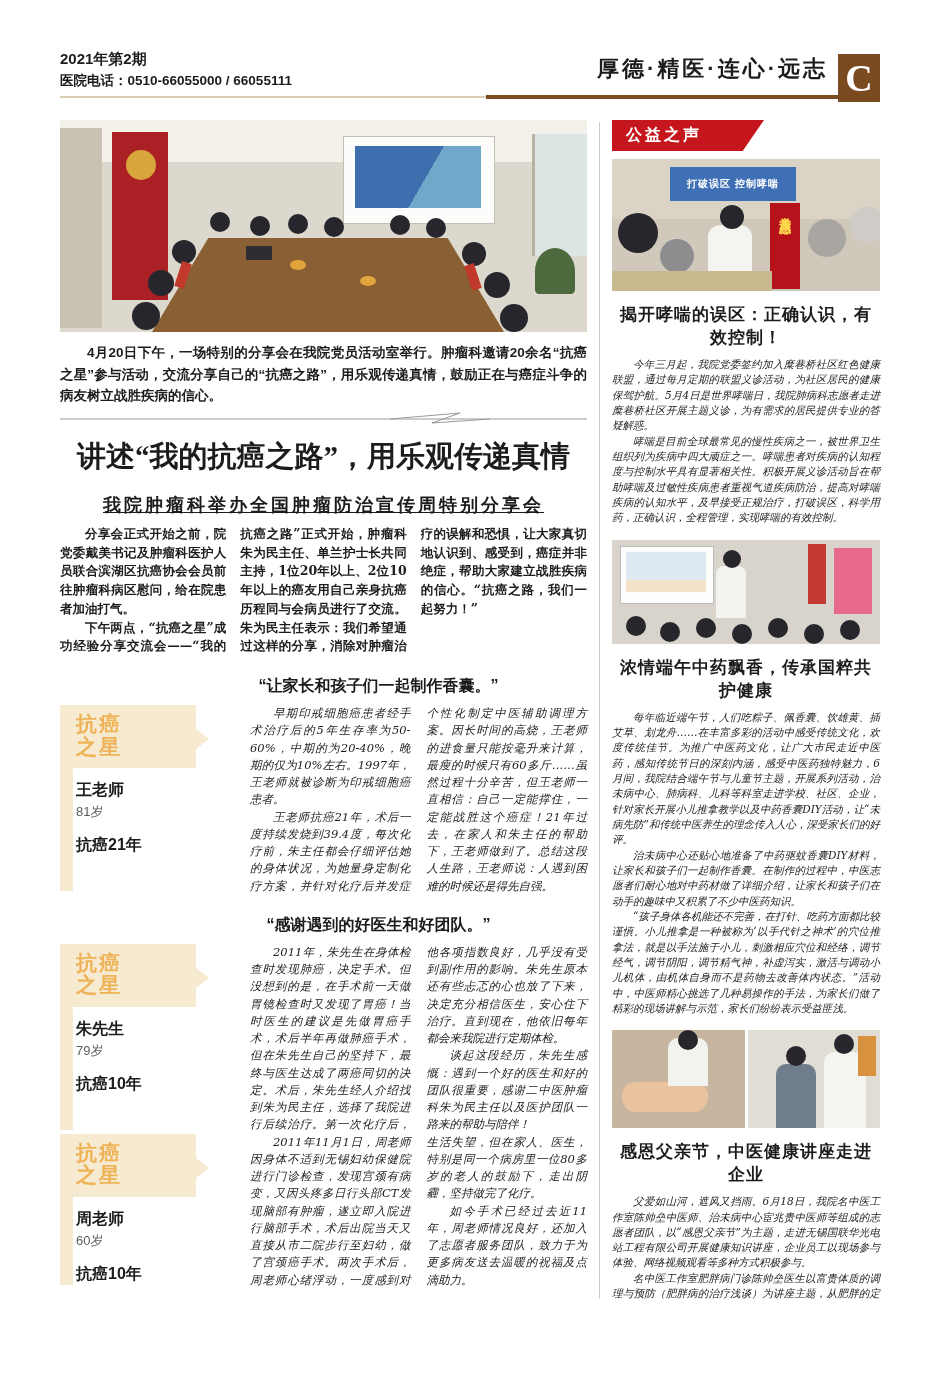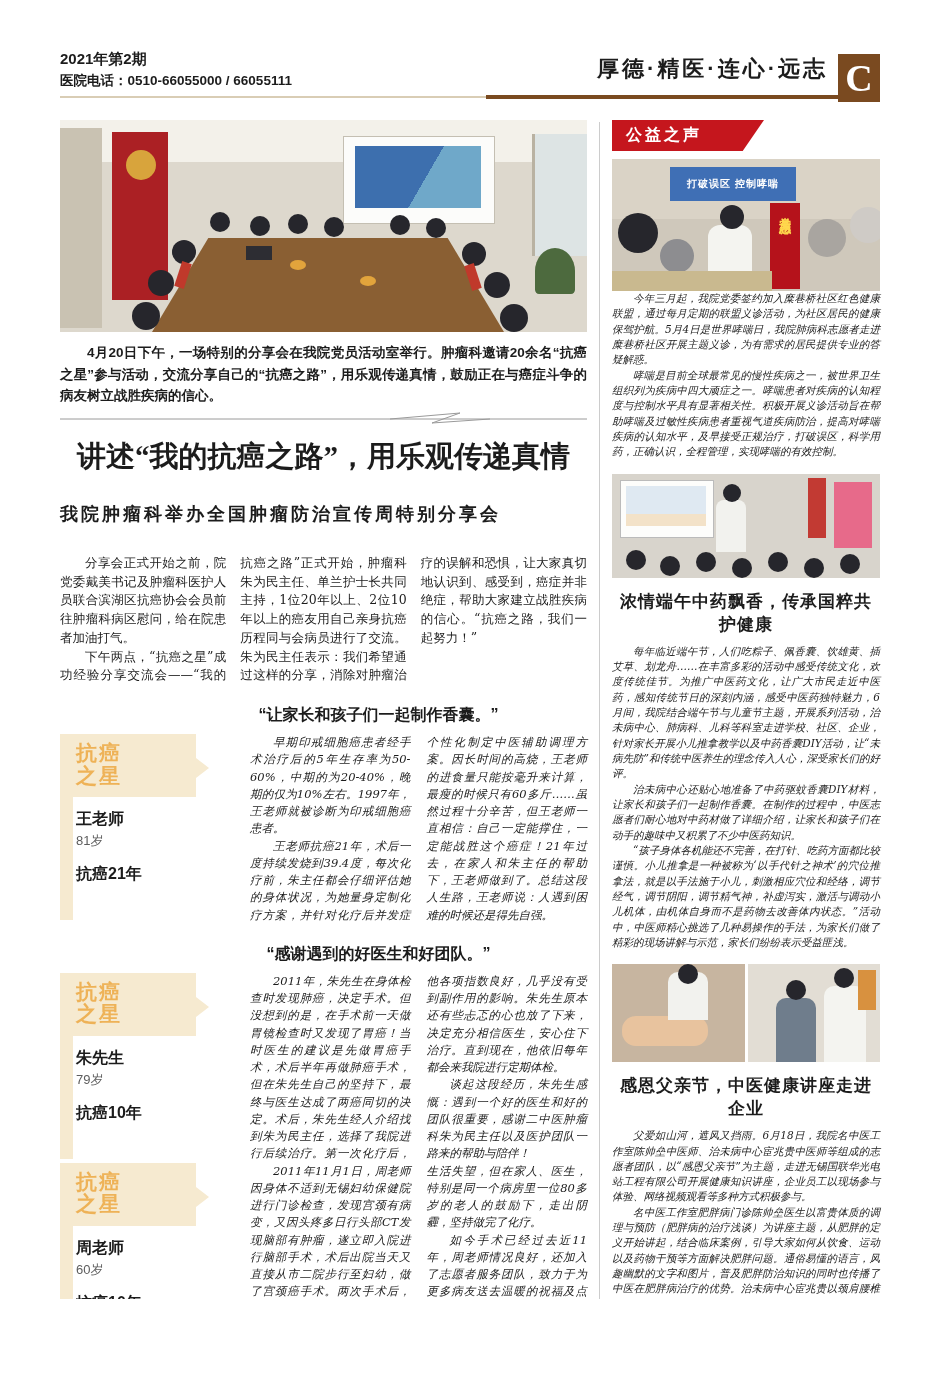--- a/index.html
+++ b/index.html
@@ -30,23 +30,23 @@
   .v-text{writing-mode:vertical-rl;text-orientation:upright;color:#ffd84d;
           font-weight:bold;font-size:12px;letter-spacing:2px;line-height:1;}
   
   .main-photo{height:212px;}
   .caption{font-size:13.5px;font-weight:bold;line-height:1.6;text-align:justify;
            text-indent:2em;margin-top:10px;}
   .cap-rule{display:block;margin:4px 0 12px 0;}
   .headline{font-family:"Liberation Serif","DejaVu Serif",serif;font-size:29px;font-weight:900;
             text-align:center;margin:6px 0 0 0;letter-spacing:0;}
   .subhead{font-family:"Liberation Serif","DejaVu Serif",serif;font-size:18px;font-weight:bold;
-           text-align:left;margin-top:25px;letter-spacing:3px;}
-  .intro{margin-top:28px;column-count:3;column-gap:14px;
-         font-family:"DejaVu Serif",serif;font-size:12.5px;line-height:1.5;text-align:justify;}
+           text-align:center;margin-top:16px;letter-spacing:3px;text-decoration:underline;}
+  .intro{margin-top:8px;column-count:3;column-gap:14px;
+         font-family:"DejaVu Serif",serif;font-size:12.5px;line-height:1.5;text-align:justify;font-weight:bold;}
   .intro p{margin:0;text-indent:2em;}
   .star-quote{font-size:16px;font-weight:bold;text-align:center;margin:20px 0 8px 110px;}
   .star-row{display:flex;}
   .star-label{width:150px;flex:none;position:relative;min-height:148px;}
   .cream-strip{position:absolute;left:0;top:0;bottom:4px;width:13px;background:#f6ead0;}
   .badge{position:relative;background:#f6ead0;width:112px;padding:8px 8px 10px 16px;}
   .badge-text{color:#eeb257;font-weight:bold;font-size:21px;line-height:1.08;
               letter-spacing:2px;white-space:pre-line;}
   .badge:after{content:"";position:absolute;right:-13px;top:24px;
                border-left:13px solid #f6ead0;border-top:10px solid transparent;
@@ -239,20 +239,21 @@
         </div>
         <div class="ph" style="left:96px;top:66px;width:44px;height:66px;border-radius:12px 12px 0 0;background:#f4f4f0;"></div>
         <div class="ph head" style="left:108px;top:46px;width:24px;height:24px;"></div>
         <div class="ph head" style="left:6px;top:54px;width:40px;height:40px;"></div>
         <div class="ph head" style="left:48px;top:80px;width:34px;height:34px;background:#8d8d90;"></div>
         <div class="ph head" style="left:196px;top:60px;width:38px;height:38px;background:#a9a5a0;"></div>
         <div class="ph head" style="left:238px;top:48px;width:36px;height:36px;background:#cfcbc6;"></div>
         <div class="ph" style="left:0;top:112px;width:160px;height:20px;background:#c9b98f;"></div>
       </div>
 
+      <h2 class="r-title">揭开哮喘的误区：正确认识，有效控制！</h2>
       <div class="r-body">
         <p>今年三月起，我院党委签约加入糜巷桥社区红色健康联盟，通过每月定期的联盟义诊活动，为社区居民的健康保驾护航。5月4日是世界哮喘日，我院肺病科志愿者走进糜巷桥社区开展主题义诊，为有需求的居民提供专业的答疑解惑。</p>
         <p>哮喘是目前全球最常见的慢性疾病之一，被世界卫生组织列为疾病中四大顽症之一。哮喘患者对疾病的认知程度与控制水平具有显著相关性。积极开展义诊活动旨在帮助哮喘及过敏性疾病患者重视气道疾病防治，提高对哮喘疾病的认知水平，及早接受正规治疗，打破误区，科学用药，正确认识，全程管理，实现哮喘的有效控制。</p>
       </div>
 
       <div class="photo r-photo2" style="background:#d8d4cc;">
         <div class="ph" style="left:8px;top:6px;width:92px;height:56px;background:#fdfdfb;border:1px solid #bbb;"></div>
         <div class="ph" style="left:14px;top:12px;width:80px;height:40px;background:linear-gradient(#dfe9f2 70%,#f3e2c8 70%);"></div>
         <div class="ph" style="left:104px;top:26px;width:30px;height:52px;border-radius:8px 8px 0 0;background:#f2f2ee;"></div>
         <div class="ph head" style="left:111px;top:10px;width:18px;height:18px;"></div>

